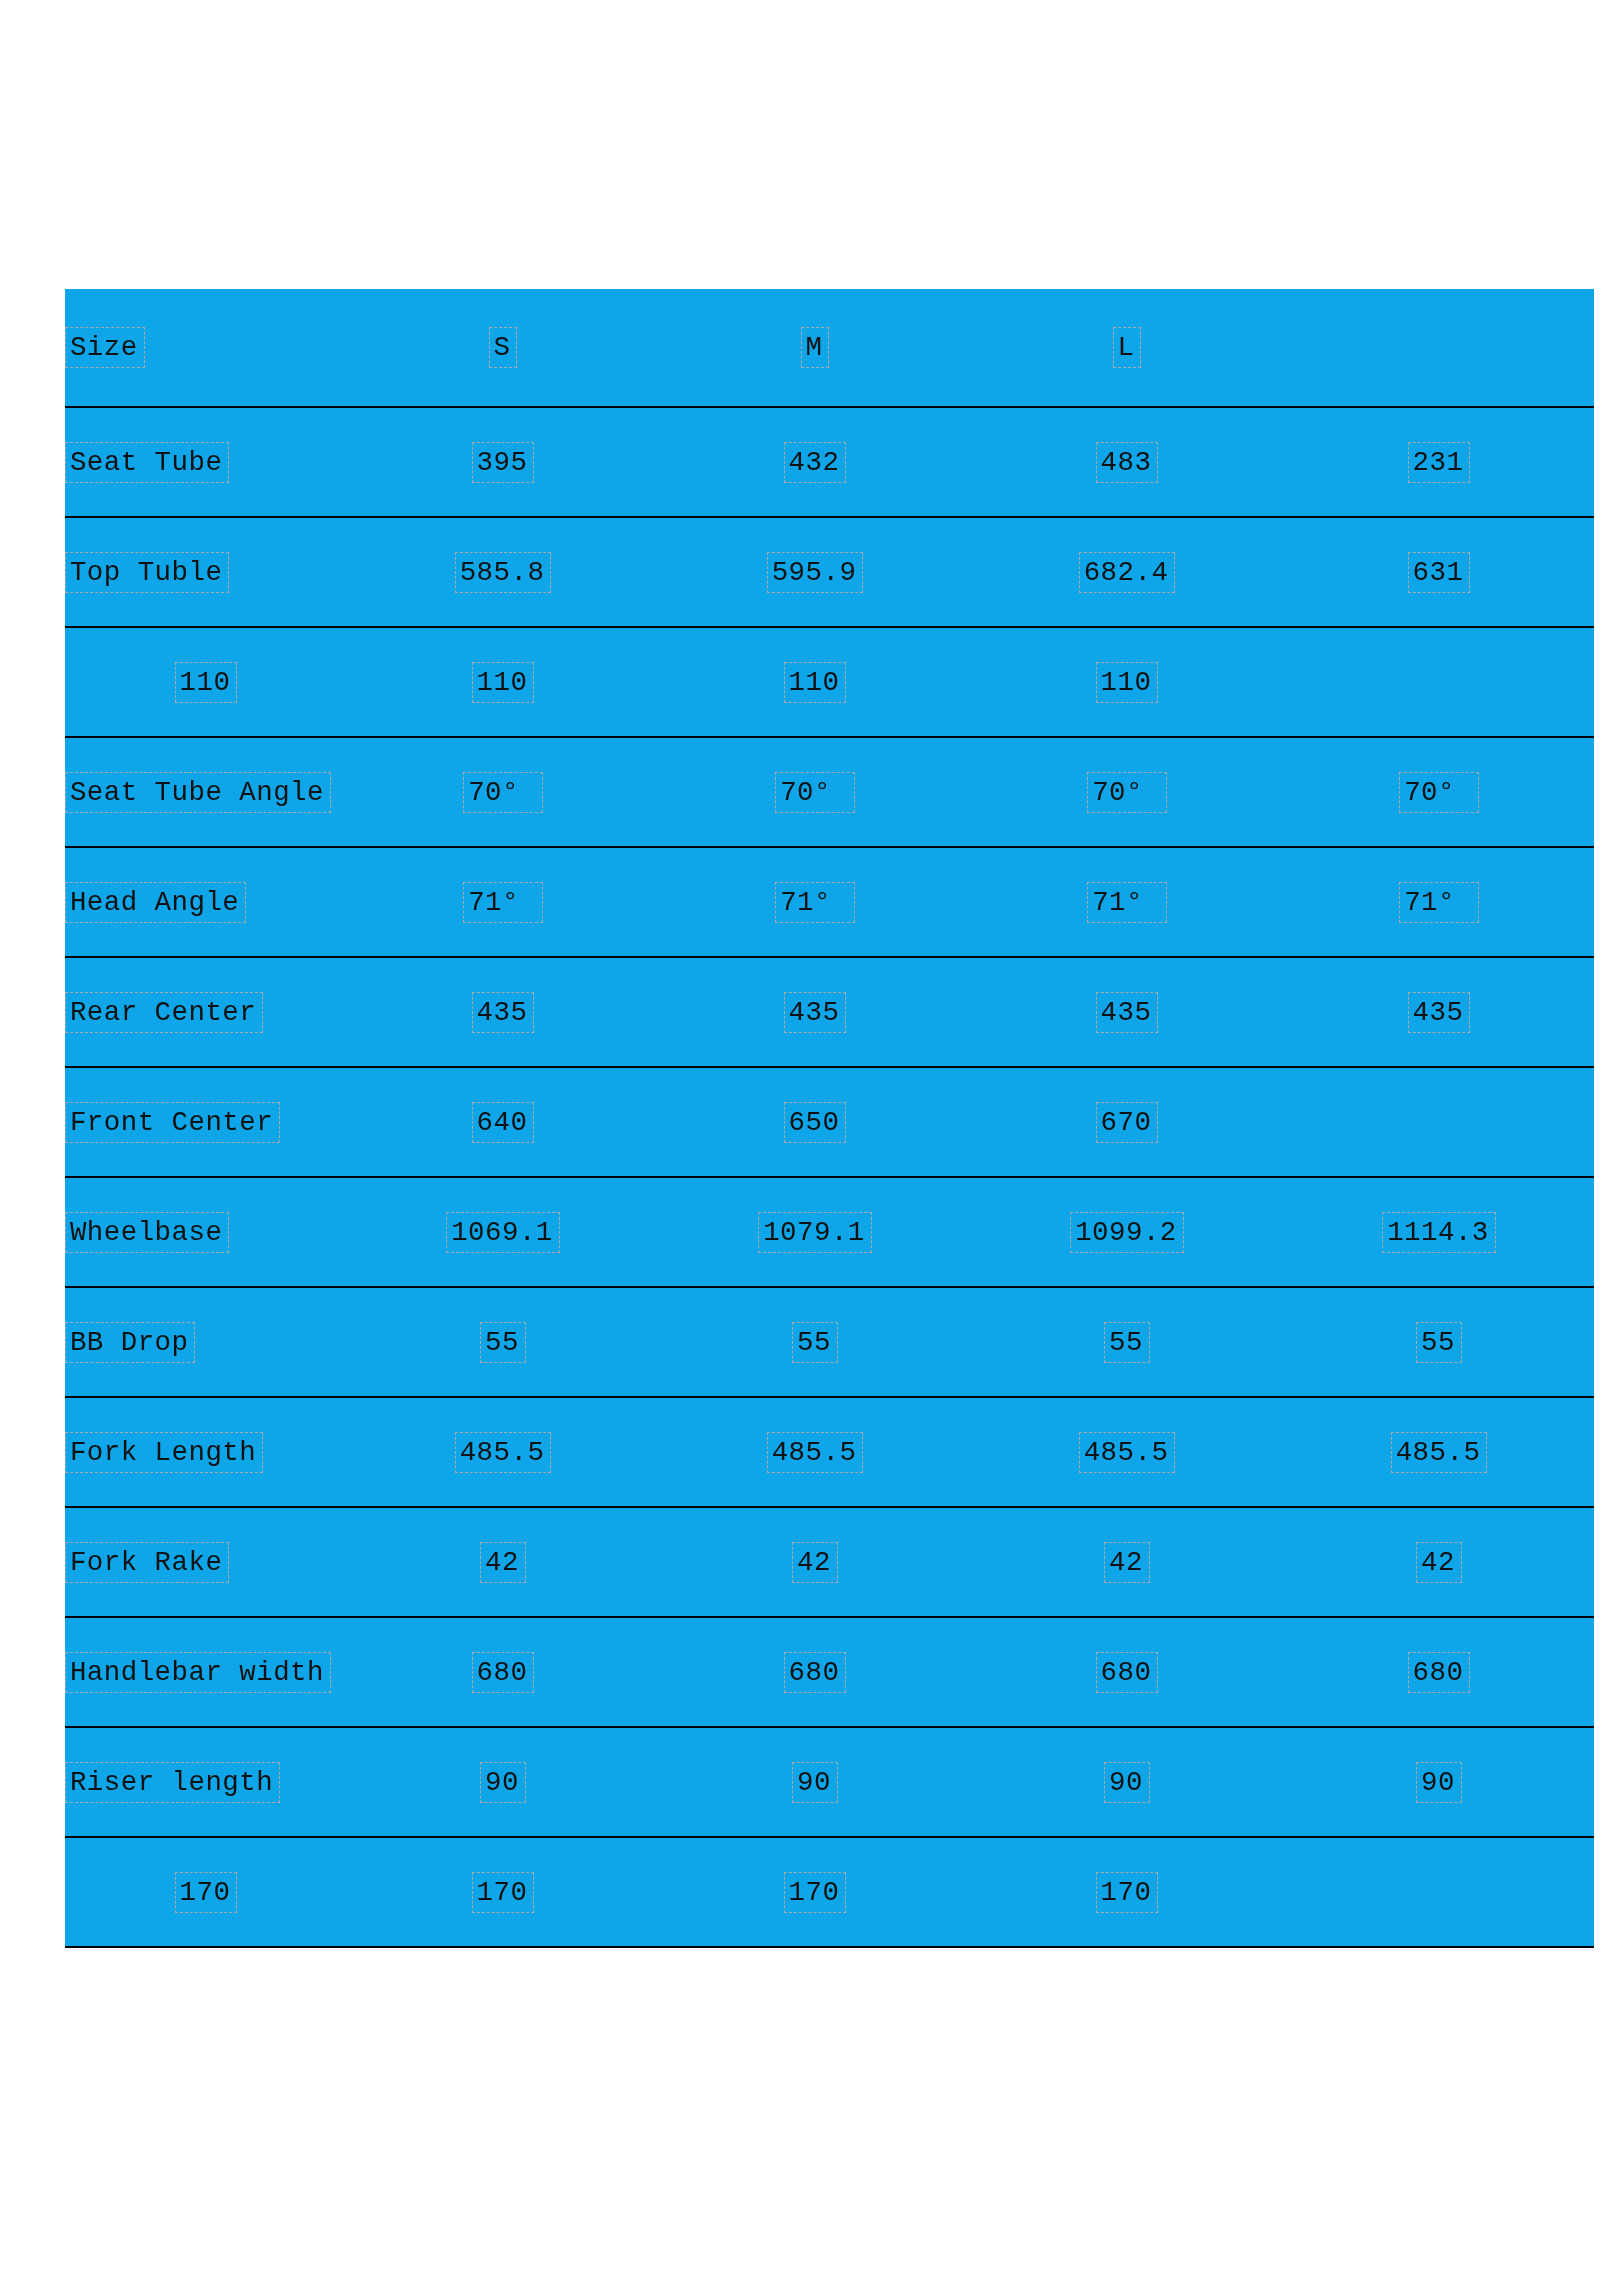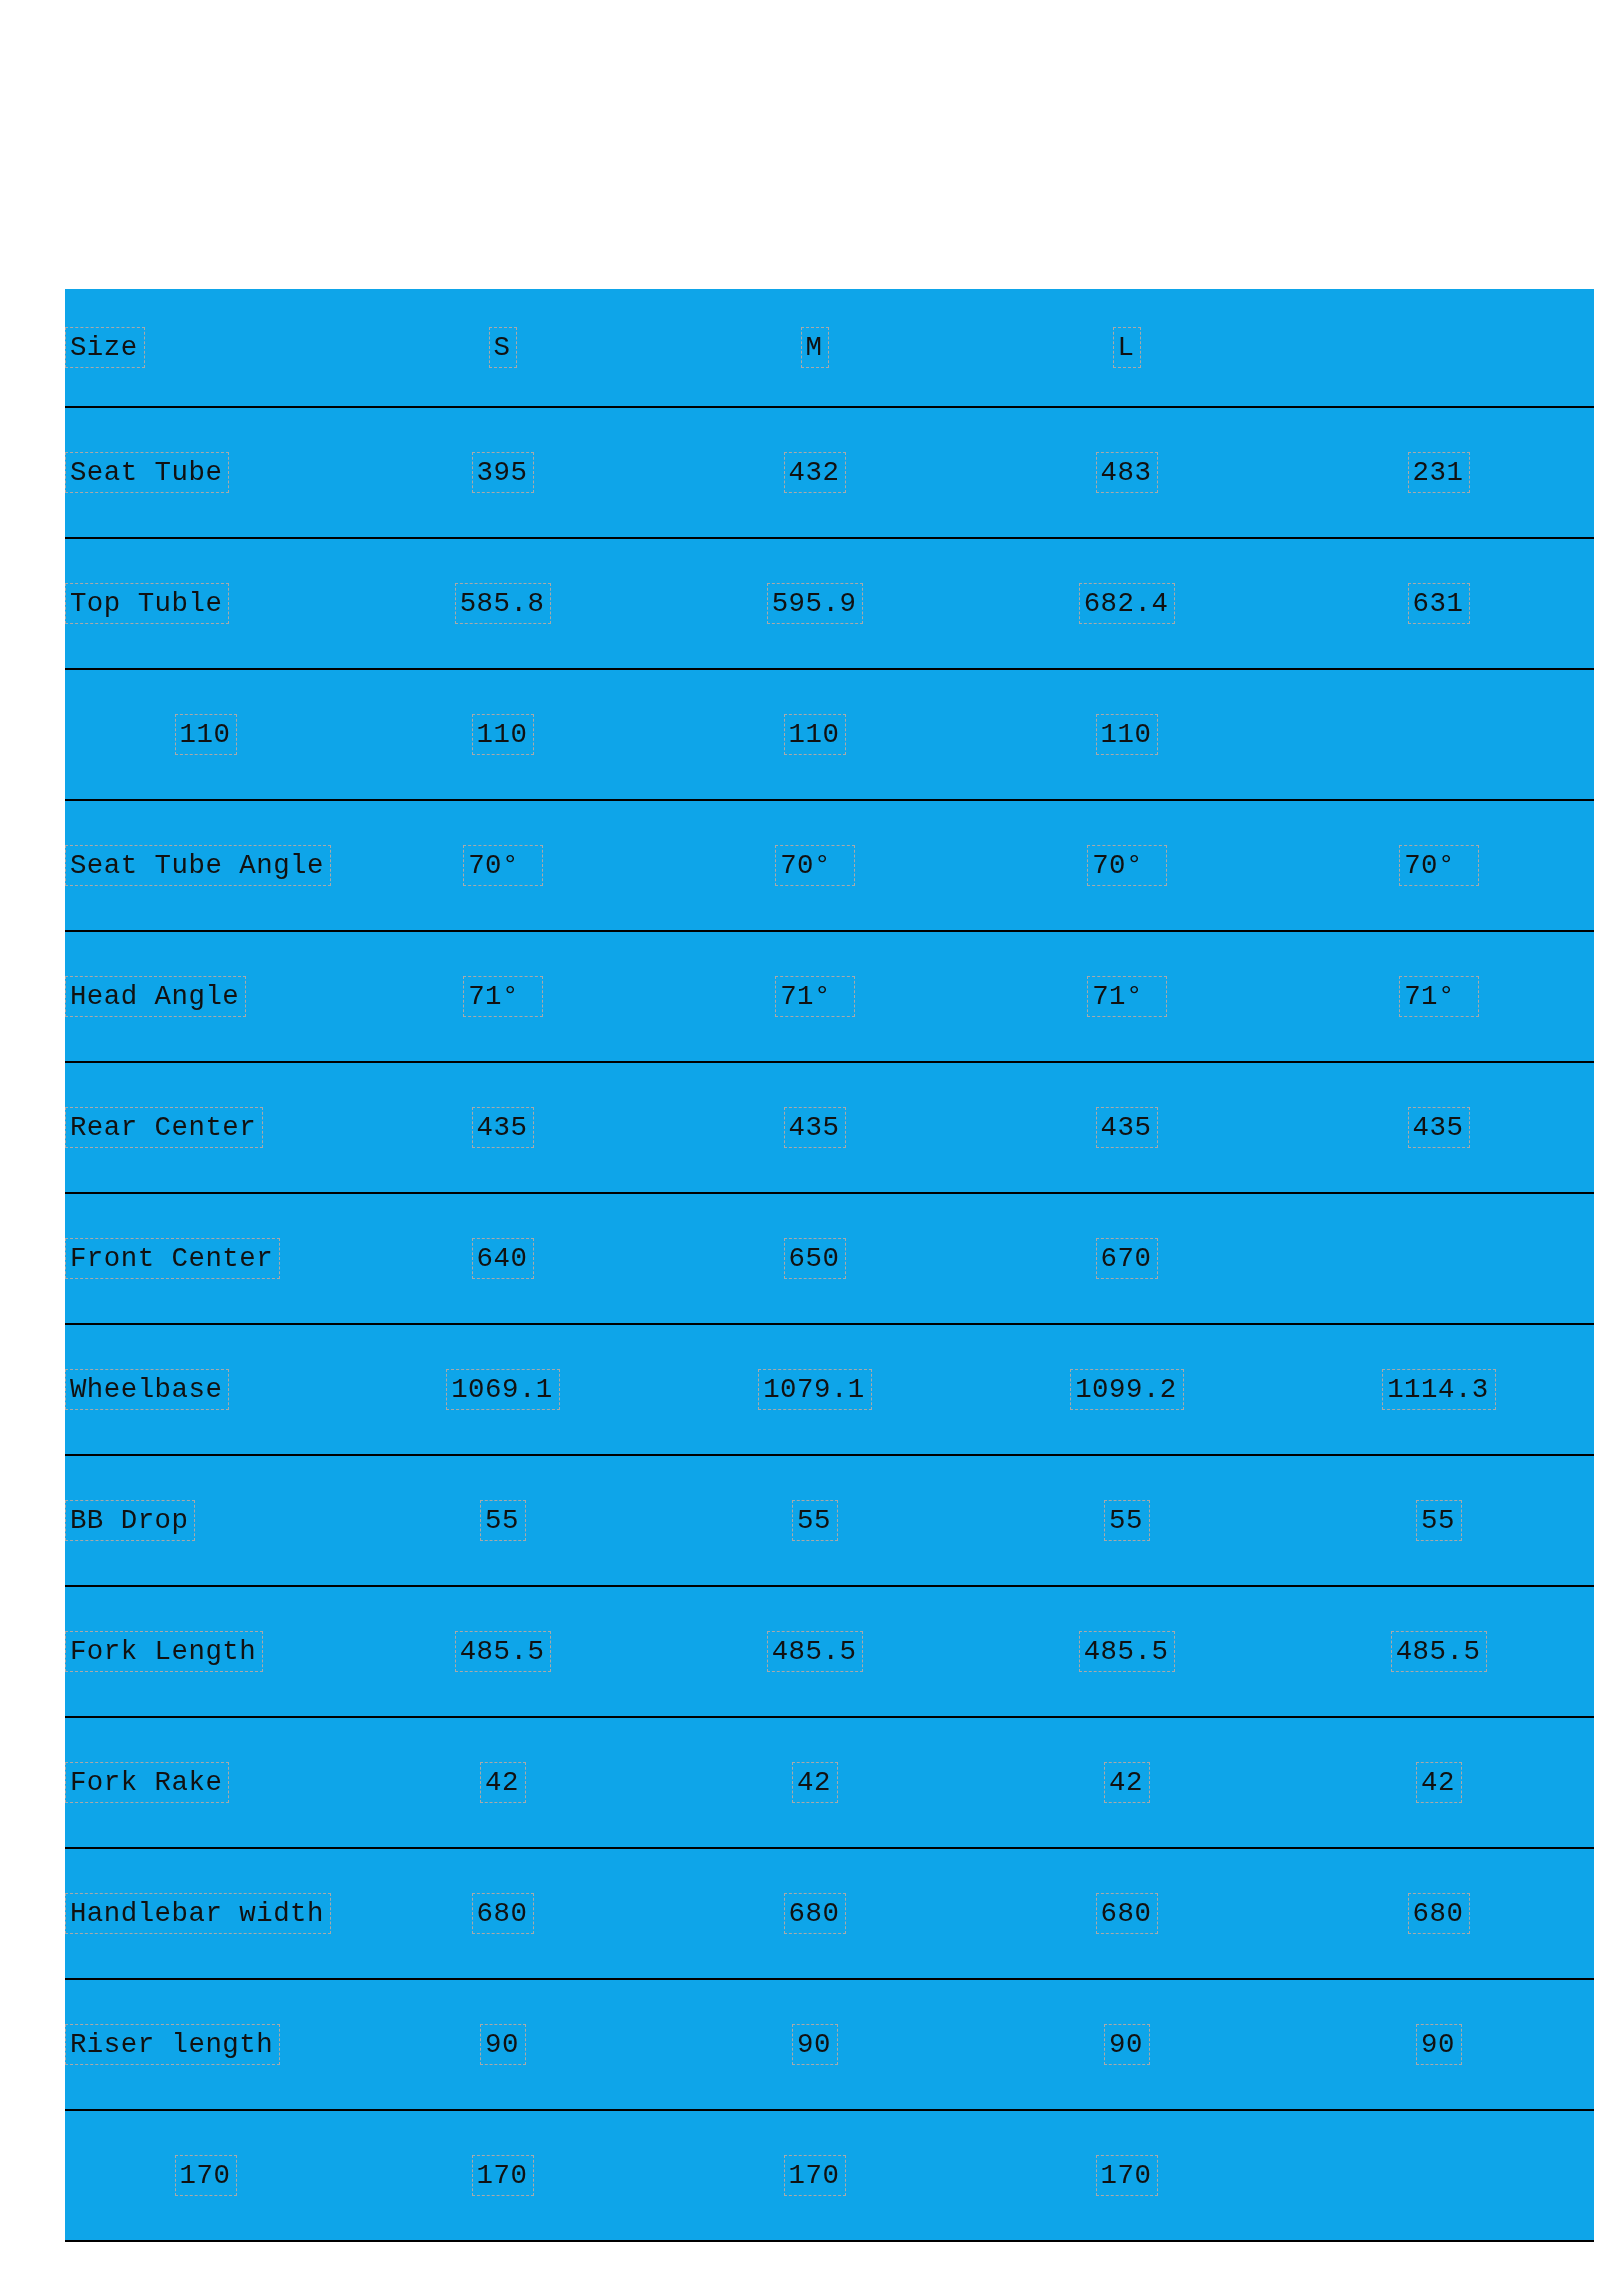--- a/index.html
+++ b/index.html
@@ -20,21 +20,21 @@
       left: 49px;
       top: 289px;
       width: 1529px;
       background: #0ea5e9;
       margin-left: 16px;
     }
     .row {
       display: grid;
       grid-template-columns: 282px 312px 312px 312px 312px;
       align-items: center;
-      height: 131px;
+      height: 110px;
       border-bottom: 2.9px solid #000000;
       box-sizing: border-box;
     }
     .row.header {
       height: 119px;
     }
     .cell {
       display: flex;
       align-items: center;
       height: 100%;

